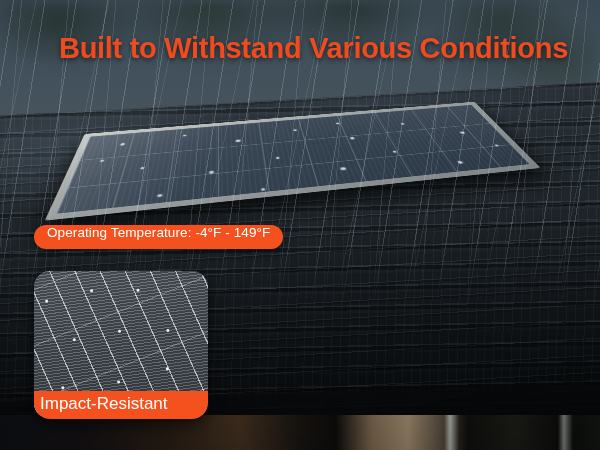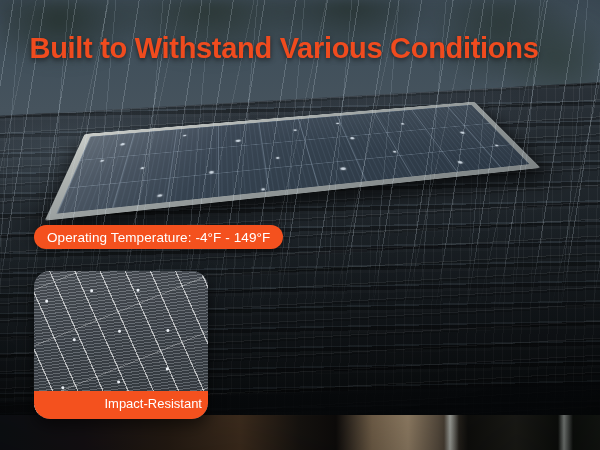--- a/index.html
+++ b/index.html
@@ -191,36 +191,36 @@
 
   
   .vignette{
     position:absolute; inset:0; pointer-events:none;
     background:radial-gradient(ellipse 120% 95% at 50% 40%, rgba(0,0,0,0) 55%, rgba(0,0,0,.45) 100%);
   }
 
   
   .headline {
     position:absolute; left:0; top:32px; width:568px;
-    text-align:center;
+    text-align:right;
     font-size:29px;
     font-weight:bold;
     letter-spacing:-.3px;
     color:#F04B1E;
     text-shadow:0 2px 5px rgba(0,0,0,.55);
     white-space:nowrap;
     z-index:20;
   }
 
   
   .temp-badge {
     position:absolute; left:34px; top:225px;
     height:24px;
     padding:0 13px;
-    display:flex; align-items:center;
+    display:flex; align-items:flex-start;
     background:#F4511E;
     border-radius:13px;
     color:#ffffff;
     font-size:13.5px;
     letter-spacing:.1px;
     white-space:nowrap;
     box-shadow:0 3px 8px rgba(0,0,0,.45);
     z-index:20;
   }
 
@@ -234,22 +234,22 @@
     height:148px;
     border-radius:16px;
     overflow:hidden;
     box-shadow:0 6px 16px rgba(0,0,0,.55);
   }
   .card-media { position:absolute; inset:0; }
   .card-label {
     position:absolute; left:0; right:0; bottom:0;
     background:#F4511E;
     color:#ffffff;
-    text-align:right;
-    font-size:13px;
+    text-align:left;
+    font-size:17px;
     line-height:15px;
     padding:7px 6px 9px;
     border-radius:0 0 16px 16px;
   }
   .card-label.two-line { padding:5px 6px 8px; }
 
   #card1 { left:34px; width:174px; }
   #card2 { left:220px; width:174px; }
   #card3 { left:404px; width:164px; }
 

